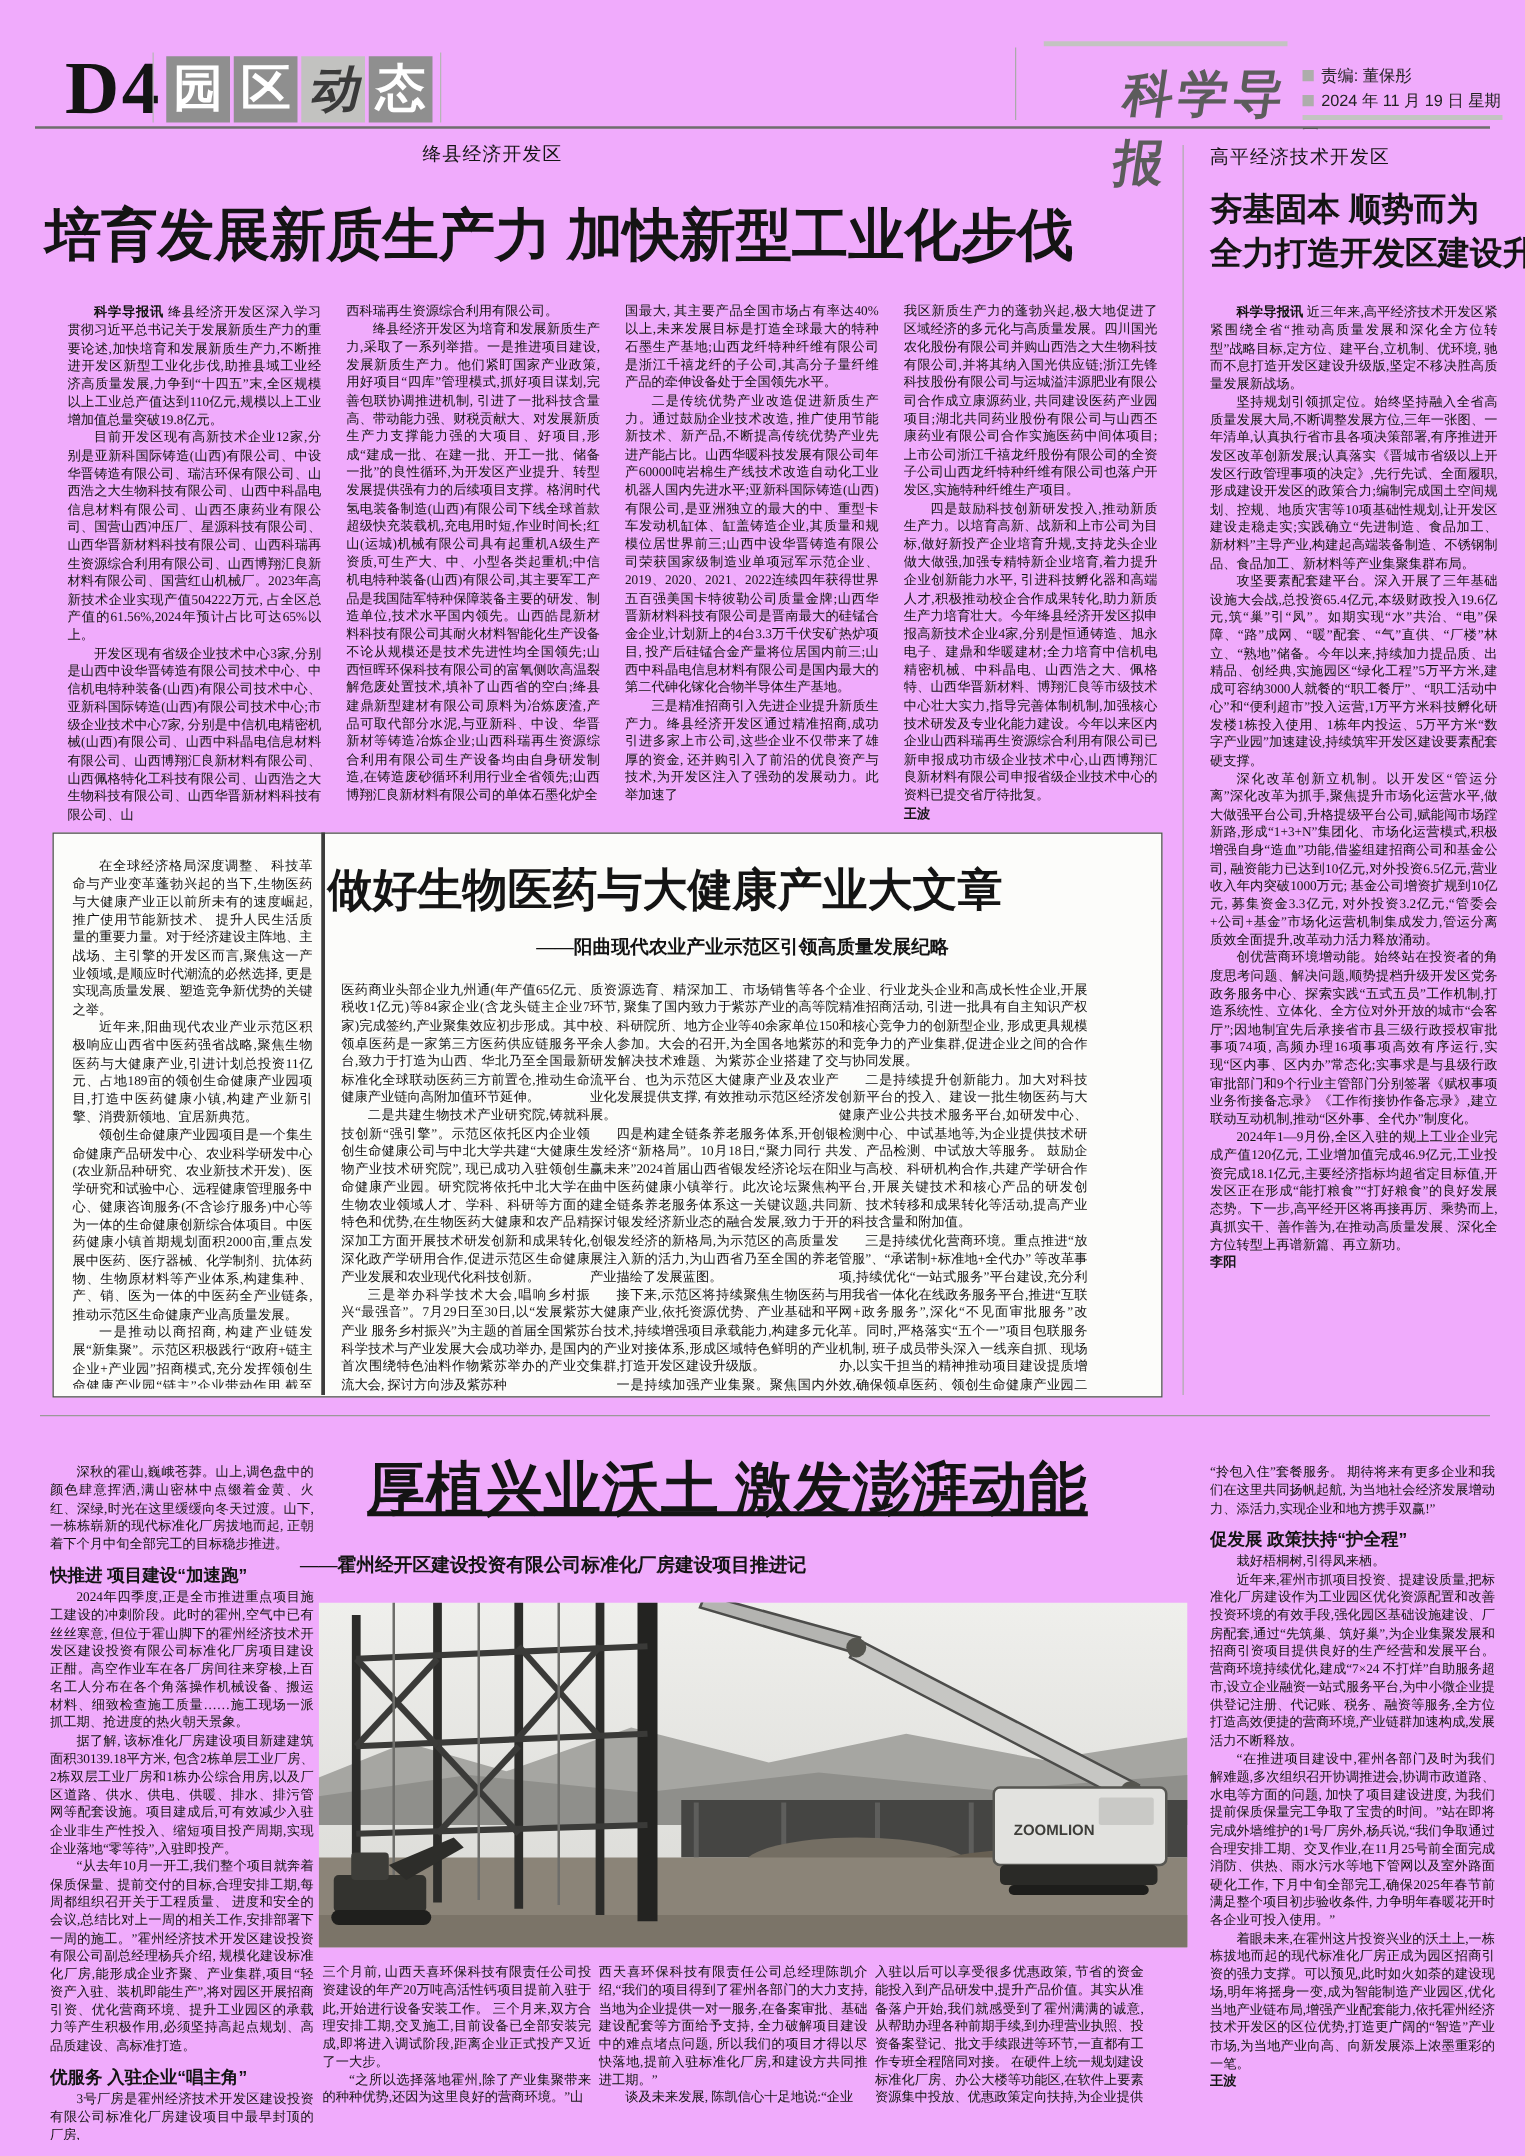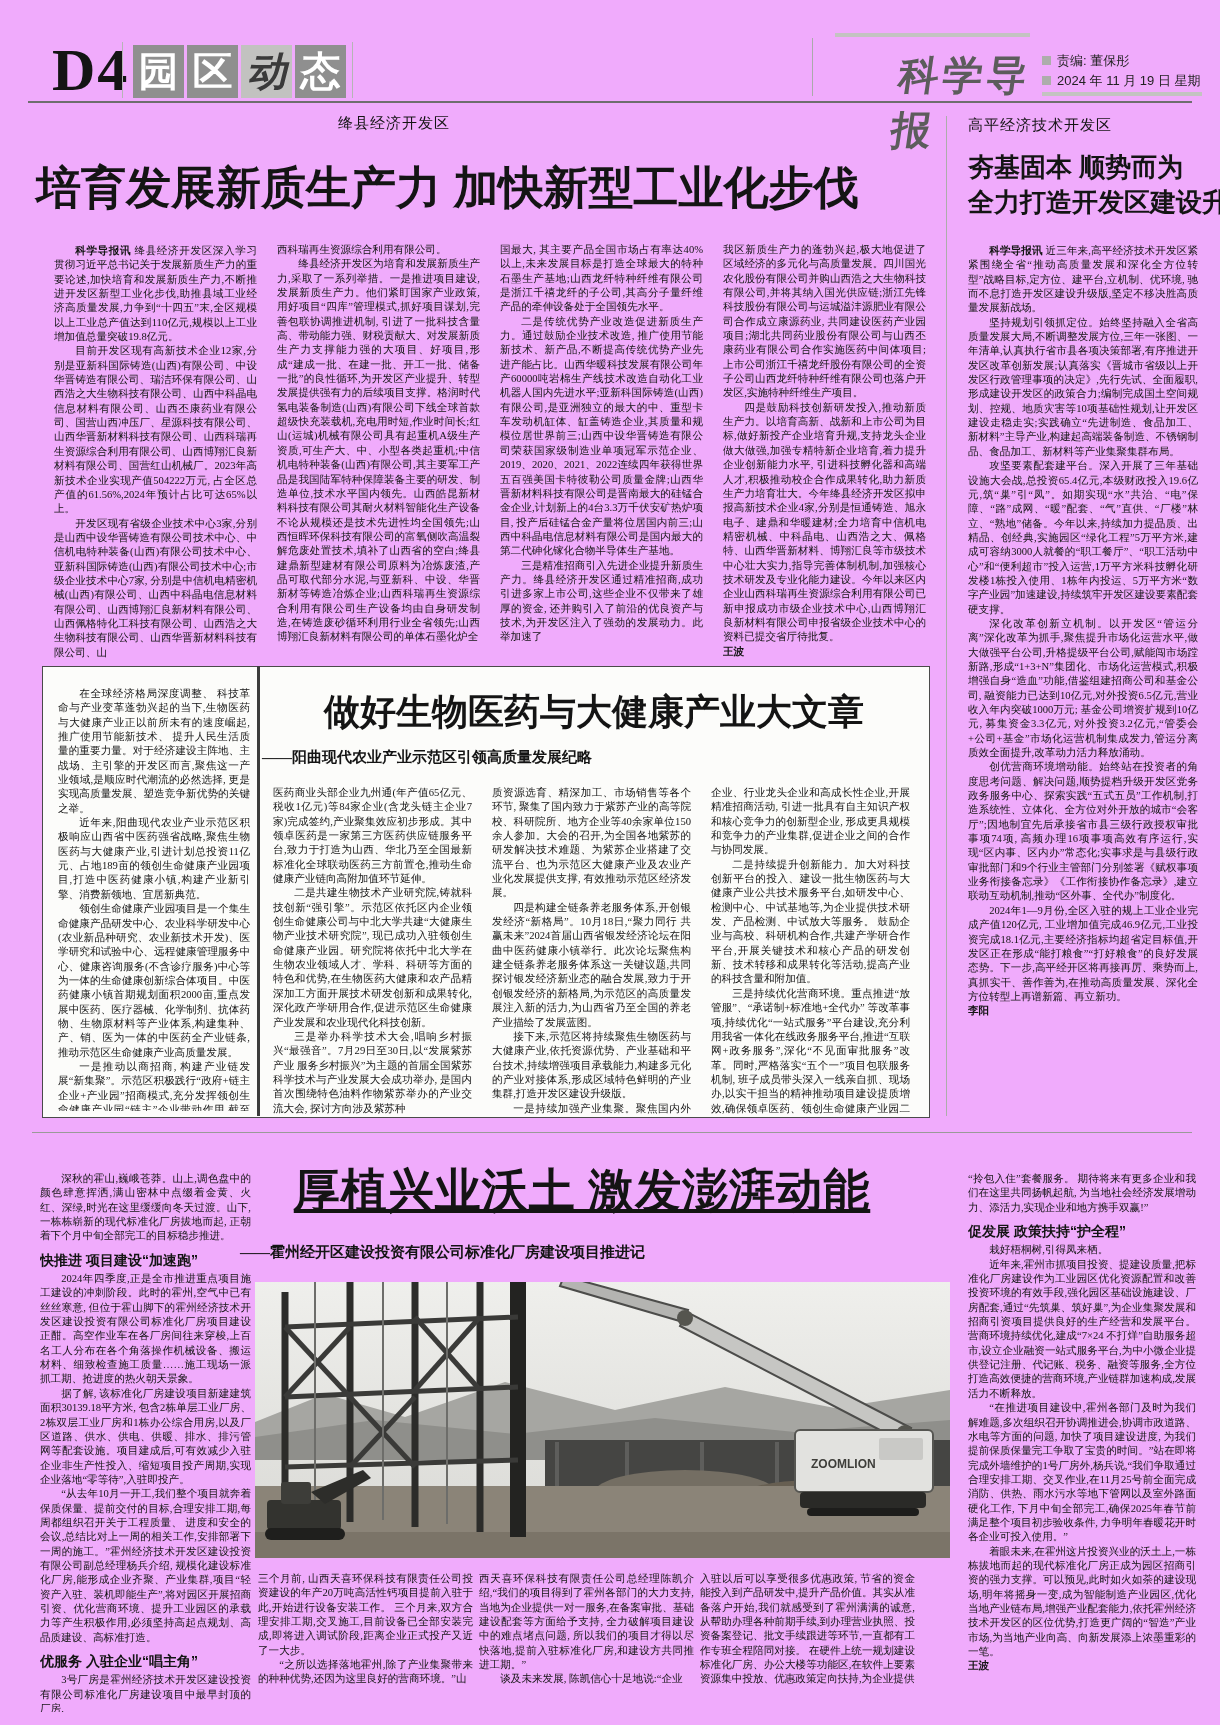--- a/index.html
+++ b/index.html
@@ -33,23 +33,23 @@
   
   .main-headline{position:absolute;left:36px;top:158px;width:896px;text-align:left;
      font-family:"Liberation Sans","DejaVu Sans",sans-serif;font-weight:bold;font-size:45px;letter-spacing:0px;white-space:nowrap;}
   
   .right-art{position:absolute;left:968px;width:230px;}
   .right-headline{position:absolute;left:968px;top:150px;width:232px;
      font-family:"Liberation Sans","DejaVu Sans",sans-serif;font-weight:bold;font-size:26px;line-height:35px;white-space:nowrap;}
   
   .mid-box{position:absolute;left:42px;top:666px;width:886px;height:450px;border:1px solid #4a4a4a;background:#fcfcfa;}
   .mid-divider{position:absolute;left:257px;top:666px;width:3px;height:450px;background:#3c3c3c;}
-  .mid-headline{position:absolute;left:262px;top:688px;width:664px;text-align:center;
+  .mid-headline{position:absolute;left:262px;top:688px;width:664px;
      font-family:"Liberation Sans","DejaVu Sans",sans-serif;font-weight:bold;font-size:36px;white-space:nowrap;}
-  .mid-subtitle{position:absolute;left:262px;top:748px;width:664px;text-align:left;font-weight:bold;font-size:15px;}
+  .mid-subtitle{position:absolute;left:262px;top:748px;width:664px;text-align:center;font-weight:bold;font-size:15px;}
   
   .bottom-rule{position:absolute;left:32px;top:1132px;width:1160px;height:1px;background:#9a9a98;}
   .bottom-headline{position:absolute;left:232px;top:1160px;width:700px;text-align:center;
      font-weight:bold;font-size:46px;letter-spacing:1px;white-space:nowrap;text-decoration:underline;}
   .bottom-subtitle{position:absolute;left:240px;top:1243px;width:700px;text-align:left;font-size:15px;font-weight:bold;}
   .subhead{font-family:"Liberation Sans","DejaVu Sans",sans-serif;font-weight:bold;font-size:14px;
            text-indent:0 !important;margin:9px 0 5px 0 !important;}
   .photo{position:absolute;left:255px;top:1282px;width:695px;height:276px;}
 </style>
 </head>
@@ -124,21 +124,21 @@
   <div class="mid-headline">做好生物医药与大健康产业大文章</div>
   <div class="mid-subtitle">——阳曲现代农业产业示范区引领高质量发展纪略</div>
 
   <div class="bodytext" style="position:absolute;left:58px;top:687px;width:192px;height:424px;overflow:hidden">
     <p>在全球经济格局深度调整、 科技革命与产业变革蓬勃兴起的当下,生物医药与大健康产业正以前所未有的速度崛起,推广使用节能新技术、 提升人民生活质量的重要力量。对于经济建设主阵地、主战场、主引擎的开发区而言,聚焦这一产业领域,是顺应时代潮流的必然选择, 更是实现高质量发展、塑造竞争新优势的关键之举。</p>
     <p>近年来,阳曲现代农业产业示范区积极响应山西省中医药强省战略,聚焦生物医药与大健康产业,引进计划总投资11亿元、占地189亩的领创生命健康产业园项目,打造中医药健康小镇,构建产业新引擎、消费新领地、宜居新典范。</p>
     <p>领创生命健康产业园项目是一个集生命健康产品研发中心、农业科学研发中心(农业新品种研究、农业新技术开发)、医学研究和试验中心、远程健康管理服务中心、健康咨询服务(不含诊疗服务)中心等为一体的生命健康创新综合体项目。中医药健康小镇首期规划面积2000亩,重点发展中医药、医疗器械、化学制剂、抗体药物、生物原材料等产业体系,构建集种、产、销、医为一体的中医药全产业链条,推动示范区生命健康产业高质量发展。</p>
     <p>一是推动以商招商, 构建产业链发展“新集聚”。示范区积极践行“政府+链主企业+产业园”招商模式,充分发挥领创生命健康产业园“链主”企业带动作用,截至目前共接待来访企业29家,医疗器械链主企业国药器械(年产值5亿元、税后2000万元)、</p>
   </div>
 
-  <div class="colflex" style="left:273px;top:786px;width:637px;gap:20px">
+  <div class="colflex" style="left:273px;top:786px;width:637px;">
     <div class="col bodytext" style="width:199px;height:328px">
       <p class="ni">医药商业头部企业九州通(年产值65亿元、税收1亿元)等84家企业(含龙头链主企业7家)完成签约,产业聚集效应初步形成。其中领卓医药是一家第三方医药供应链服务平台,致力于打造为山西、华北乃至全国最新标准化全球联动医药三方前置仓,推动生命健康产业链向高附加值环节延伸。</p>
       <p>二是共建生物技术产业研究院,铸就科技创新“强引擎”。示范区依托区内企业领创生命健康公司与中北大学共建“大健康生物产业技术研究院”, 现已成功入驻领创生命健康产业园。研究院将依托中北大学在生物农业领域人才、学科、科研等方面的特色和优势,在生物医药大健康和农产品精深加工方面开展技术研发创新和成果转化,深化政产学研用合作,促进示范区生命健康产业发展和农业现代化科技创新。</p>
       <p>三是举办科学技术大会,唱响乡村振兴“最强音”。7月29日至30日,以“发展紫苏产业  服务乡村振兴”为主题的首届全国紫苏科学技术与产业发展大会成功举办, 是国内首次围绕特色油料作物紫苏举办的产业交流大会, 探讨方向涉及紫苏种</p>
     </div>
     <div class="col bodytext" style="width:199px;height:328px">
       <p class="ni">质资源选育、精深加工、市场销售等各个环节, 聚集了国内致力于紫苏产业的高等院校、科研院所、地方企业等40余家单位150余人参加。大会的召开,为全国各地紫苏的研发解决技术难题、为紫苏企业搭建了交流平台、也为示范区大健康产业及农业产业化发展提供支撑, 有效推动示范区经济发展。</p>
       <p>四是构建全链条养老服务体系,开创银发经济“新格局”。10月18日,“聚力同行  共赢未来”2024首届山西省银发经济论坛在阳曲中医药健康小镇举行。此次论坛聚焦构建全链条养老服务体系这一关键议题,共同探讨银发经济新业态的融合发展,致力于开创银发经济的新格局,为示范区的高质量发展注入新的活力,为山西省乃至全国的养老产业描绘了发展蓝图。</p>
       <p>接下来,示范区将持续聚焦生物医药与大健康产业,依托资源优势、产业基础和平台技术,持续增强项目承载能力,构建多元化的产业对接体系,形成区域特色鲜明的产业集群,打造开发区建设升级版。</p>
       <p>一是持续加强产业集聚。聚焦国内外知名</p>

